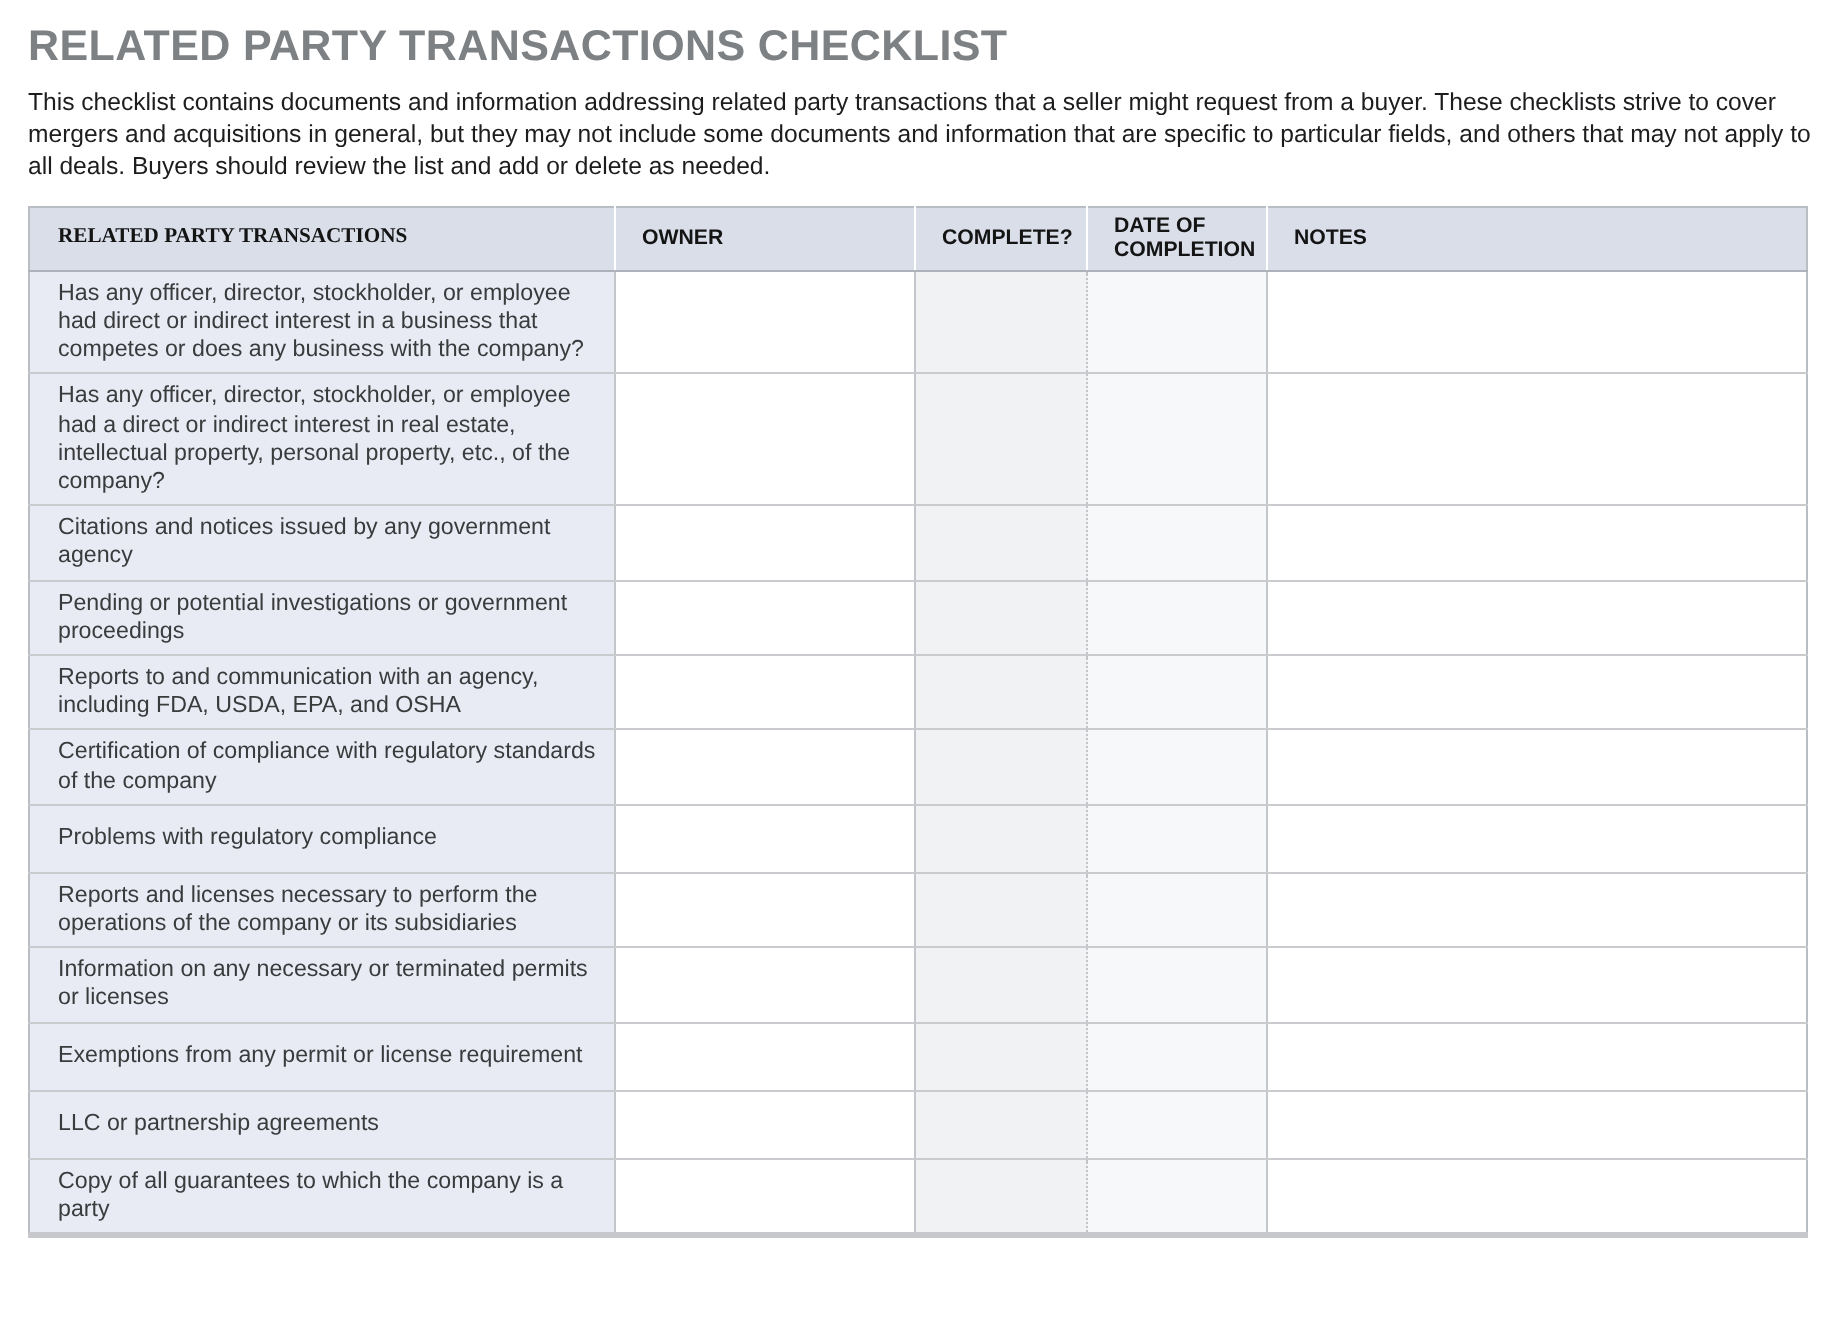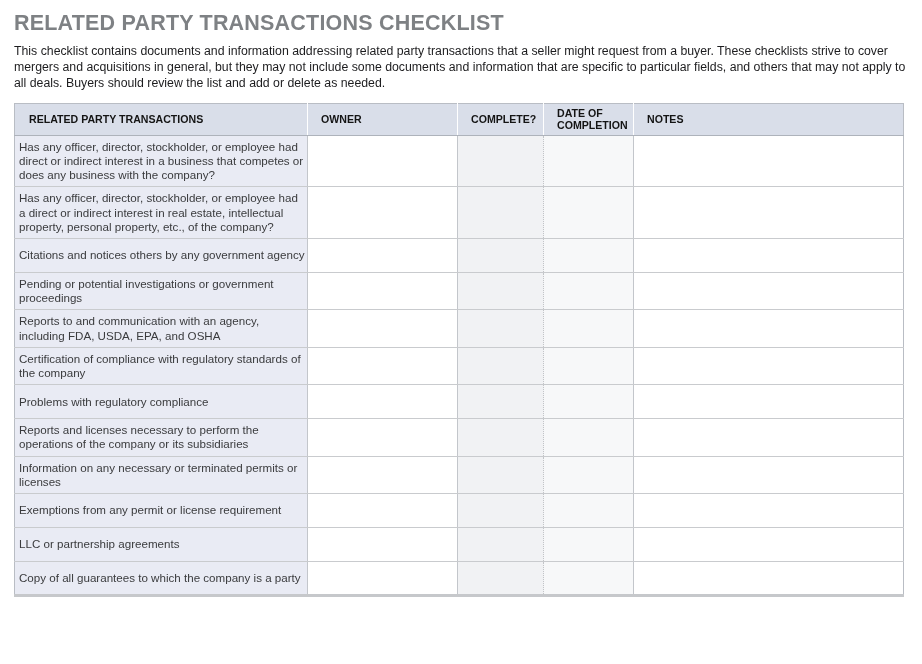--- a/index.html
+++ b/index.html
@@ -44,33 +44,33 @@
     font-size: 10.6px;
     font-weight: bold;
     color: #141414;
     text-align: left;
     vertical-align: middle;
     line-height: 12.5px;
     padding: 3px 4px 3px 13px;
     border-bottom: 1px solid #aeb3bb;
     border-left: 1px solid #ffffff;
   }
-  th:first-child { border-left: none; padding-left: 14px; }
+  th:first-child { border-left: none; padding-left: 14px; font-family: Liberation Serif, serif; }
 
   td {
     height: 34px;
     vertical-align: middle;
     font-size: 11.6px;
     line-height: 14.2px;
     color: #3a3b3d;
     padding: 4px 4px 4px 13px;
     border-bottom: 1px solid #c9cbce;
   }
 
-  .col-task  { background: var(--item-col-bg, #e9ebf4); border-right: 1px solid var(--grid-border, #c3c6cb); padding-left: 4px; padding-right: 2px; }
+  .col-task  { background: var(--item-col-bg, #e9ebf4); border-right: 1px solid var(--grid-border, #c3c6cb); padding-left: 14px; padding-right: 2px; }
   .col-owner { background: #ffffff; border-right: 1px solid var(--grid-border, #c3c6cb); }
   .col-complete { background: var(--complete-col-bg, #f1f2f4); border-right: 1px dotted #c2c4c7; }
   .col-date  { background: var(--date-col-bg, #f7f8f9); border-right: 1px solid var(--grid-border, #c3c6cb); }
   .col-notes { background: #ffffff; }
 </style>
 </head>
 <body>
 
 <div class="page">
 
@@ -104,21 +104,21 @@
           <td class="col-notes"></td>
         </tr>
         <tr>
           <td class="col-task">Has any officer, director, stockholder, or employee had a direct or indirect interest in real estate, intellectual property, personal property, etc., of the company?</td>
           <td class="col-owner"></td>
           <td class="col-complete"></td>
           <td class="col-date"></td>
           <td class="col-notes"></td>
         </tr>
         <tr>
-          <td class="col-task">Citations and notices others by any government agency</td>
+          <td class="col-task">Citations and notices issued by any government agency</td>
           <td class="col-owner"></td>
           <td class="col-complete"></td>
           <td class="col-date"></td>
           <td class="col-notes"></td>
         </tr>
         <tr>
           <td class="col-task">Pending or potential investigations or government proceedings</td>
           <td class="col-owner"></td>
           <td class="col-complete"></td>
           <td class="col-date"></td>

